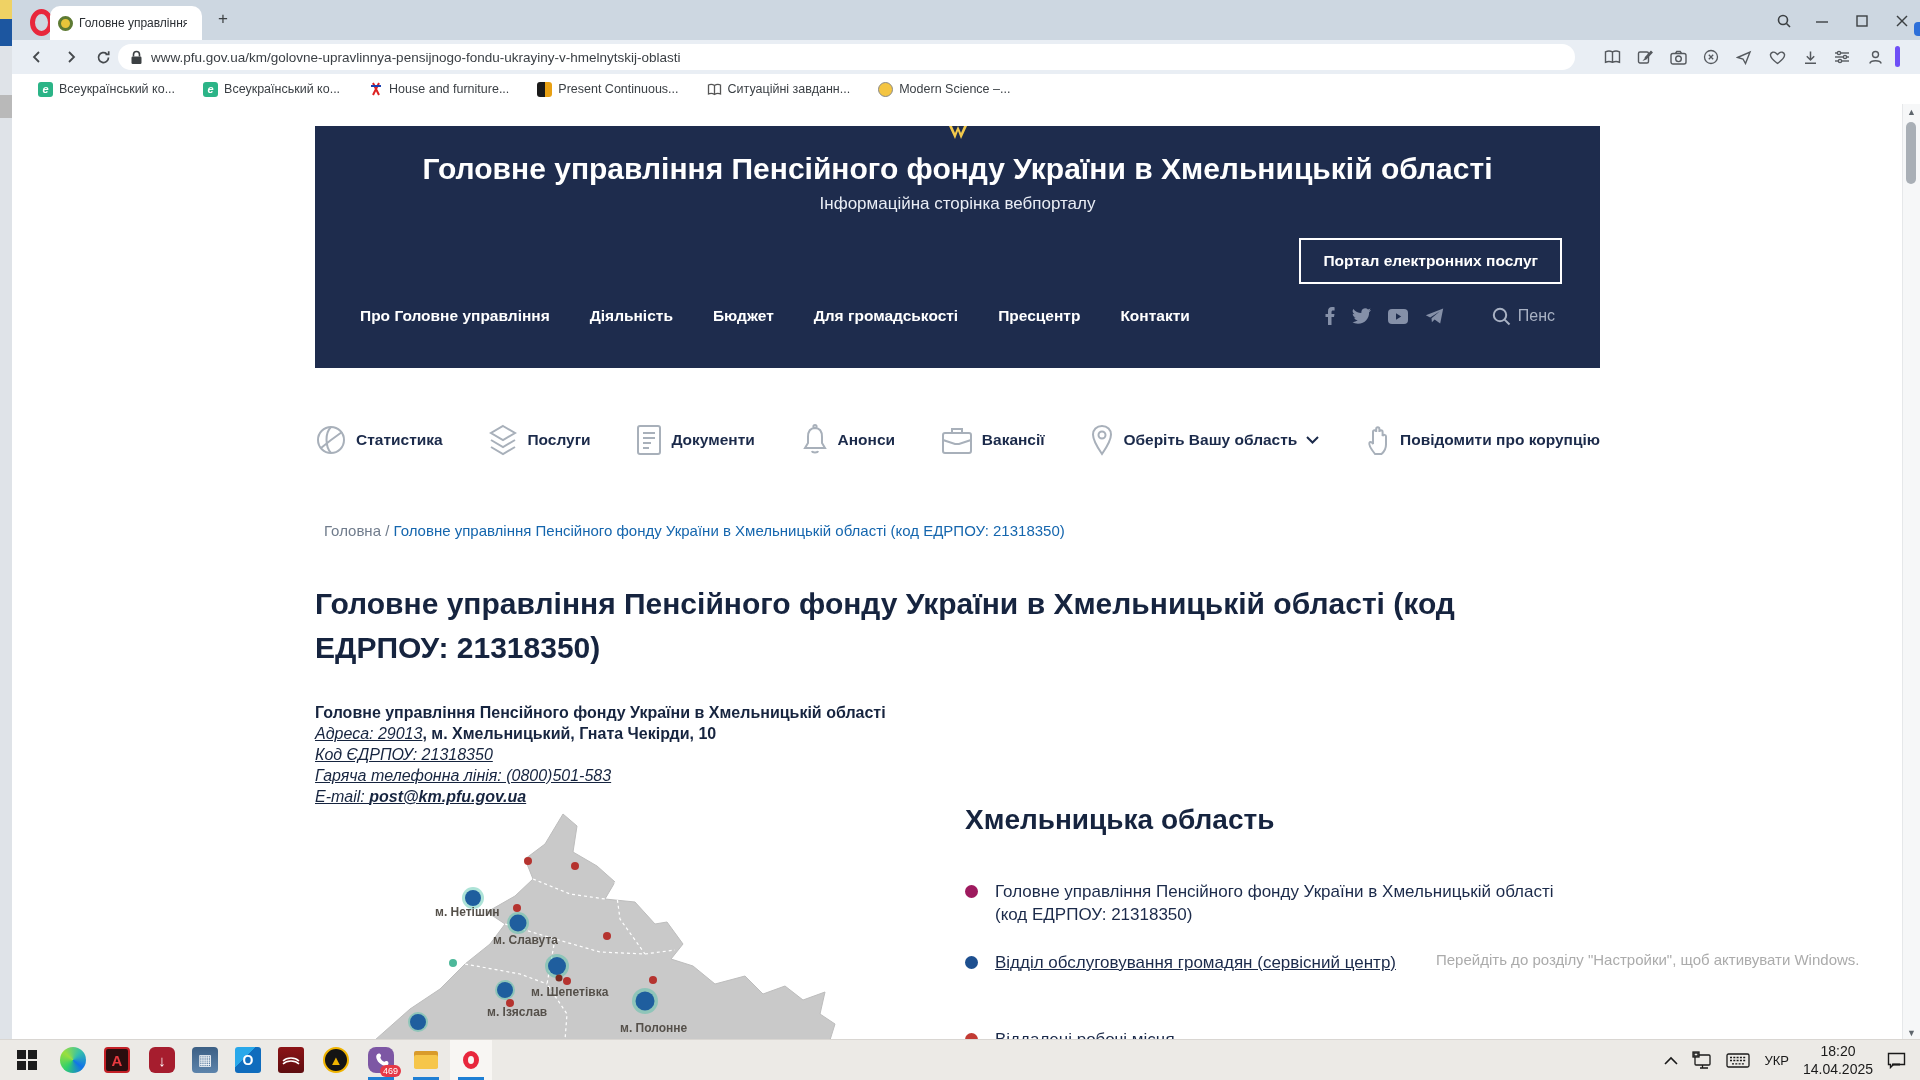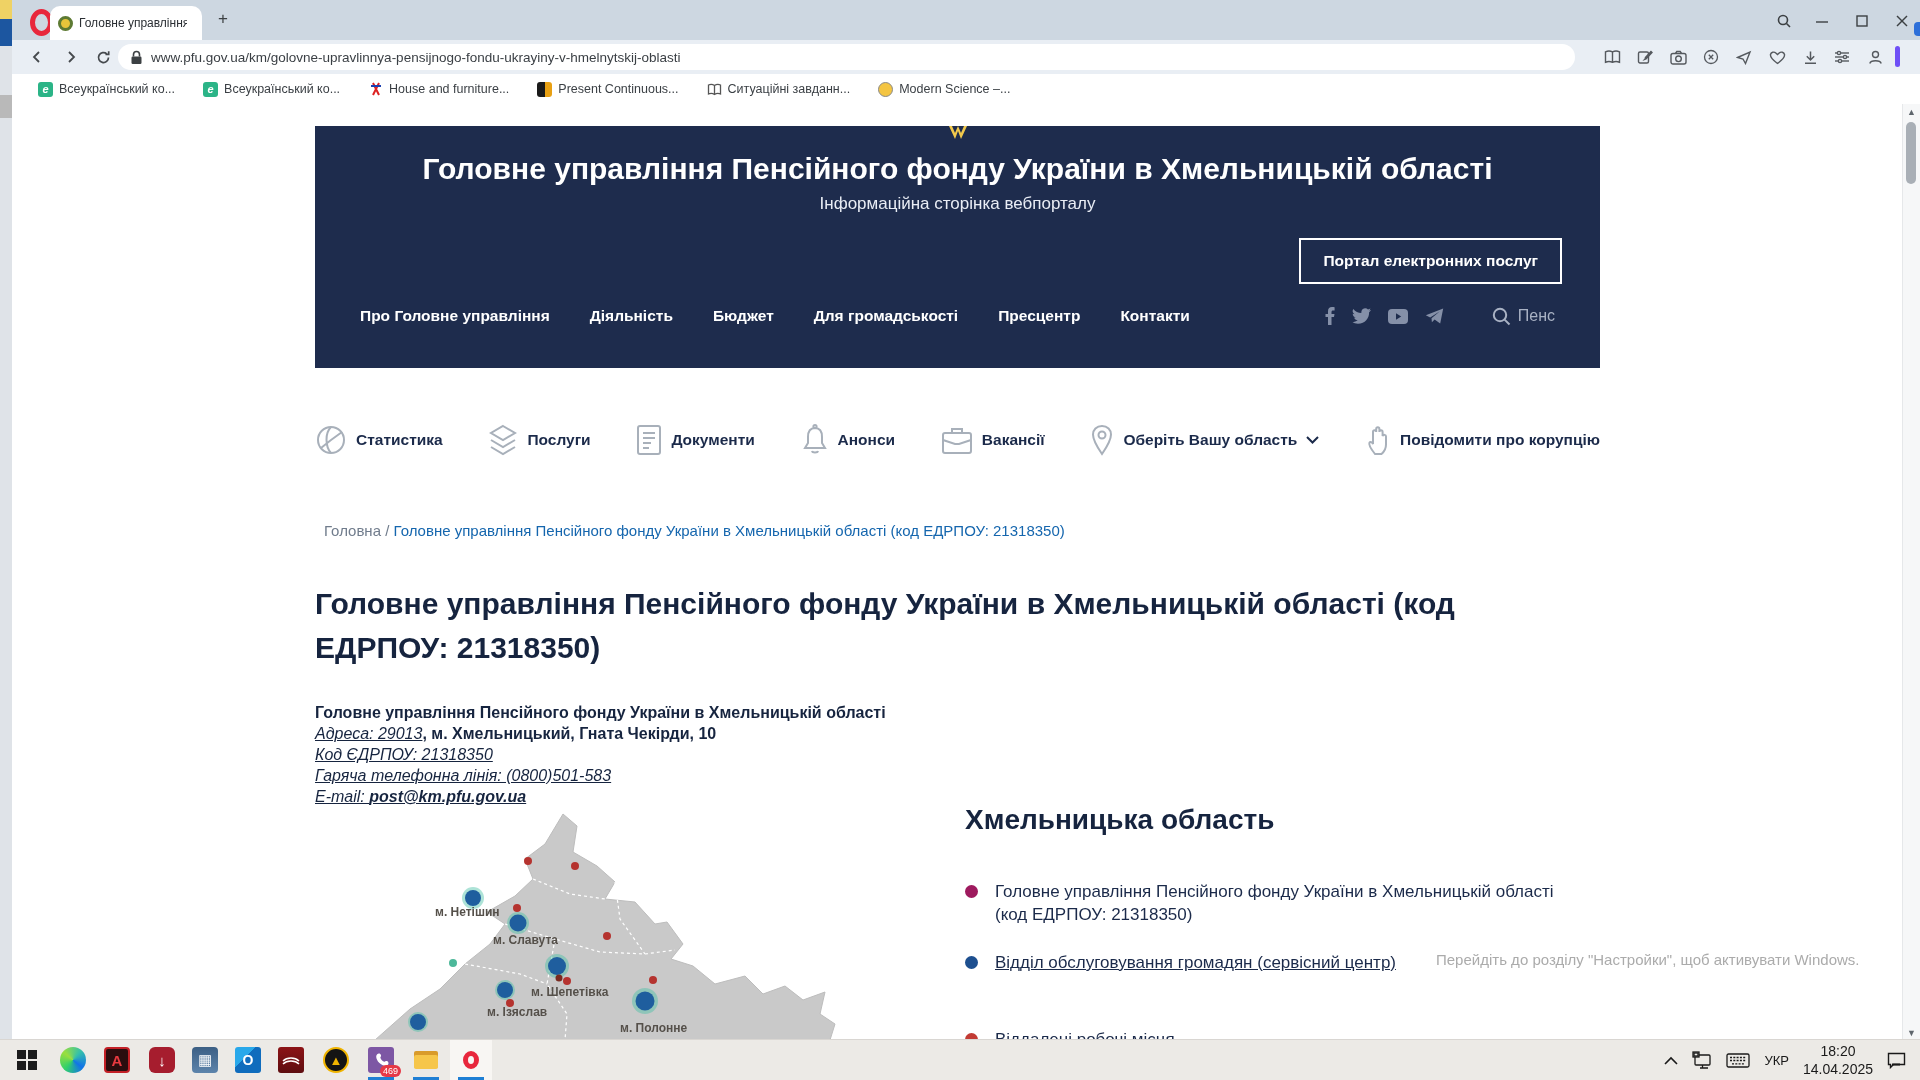--- a/index.html
+++ b/index.html
@@ -444,21 +444,21 @@
       <div class="ticon" style="background:linear-gradient(180deg,#8c1316,#5e0d10);border-radius:3px;">
         <svg width="18" height="14" fill="none" stroke="#fff" stroke-width="1.5">
             <path d="M1,11 C5,7 13,7 17,11 M1,8 C5,4 13,4 17,8"></path>
           </svg>
       </div>
     </div>
     <div class="task" style="left:315px;">
       <div class="ticon" style="background:#141414;border:2px solid #f0b400;border-radius:50%;color:#f0b400;font-weight:bold;font-size:13px;">▲</div>
     </div>
     <div class="task" style="left:360px;">
-      <div class="ticon" style="background:#7d57a4;border-radius:3px;position:relative;">
+      <div class="ticon" style="background:#7d57a4;border-radius:8px;position:relative;">
         <svg width="16" height="16">
             <path d="M4,2.5 c1.5,-1.5 3.5,-1 4,.8 .3,1.2 -.8,1.5 -.6,2.5 .3,1.6 2.3,3.6 3.9,3.9 1,.2 1.3,-.9 2.5,-.6 1.8,.5 2.3,2.5 .8,4 -1.8,1.8 -5.7,.3 -8.4,-2.4 C3.7,8.2 2.2,4.3 4,2.5 z" fill="#fff"></path>
           </svg>
         <span style="position:absolute;right:-7px;bottom:-4px;background:#e63946;color:#fff;font-size:9px;line-height:12px;padding:0 3px;border-radius:7px;">469</span>
       </div>
       <div class="runline"></div>
     </div>
     <div class="task" style="left:405px;">
       <div class="ticon" style="position:relative;">
         <div style="position:absolute;left:1px;top:4px;width:24px;height:17px;background:#d99b2b;border-radius:2px;"></div>

